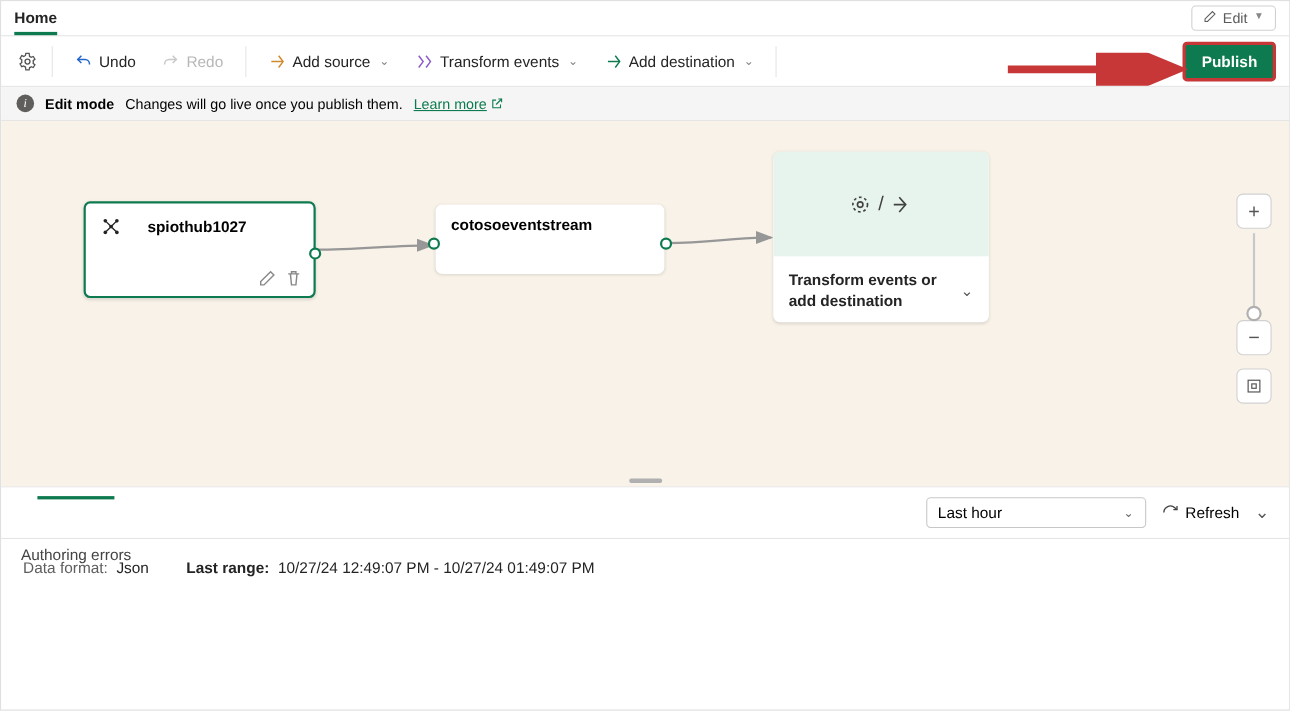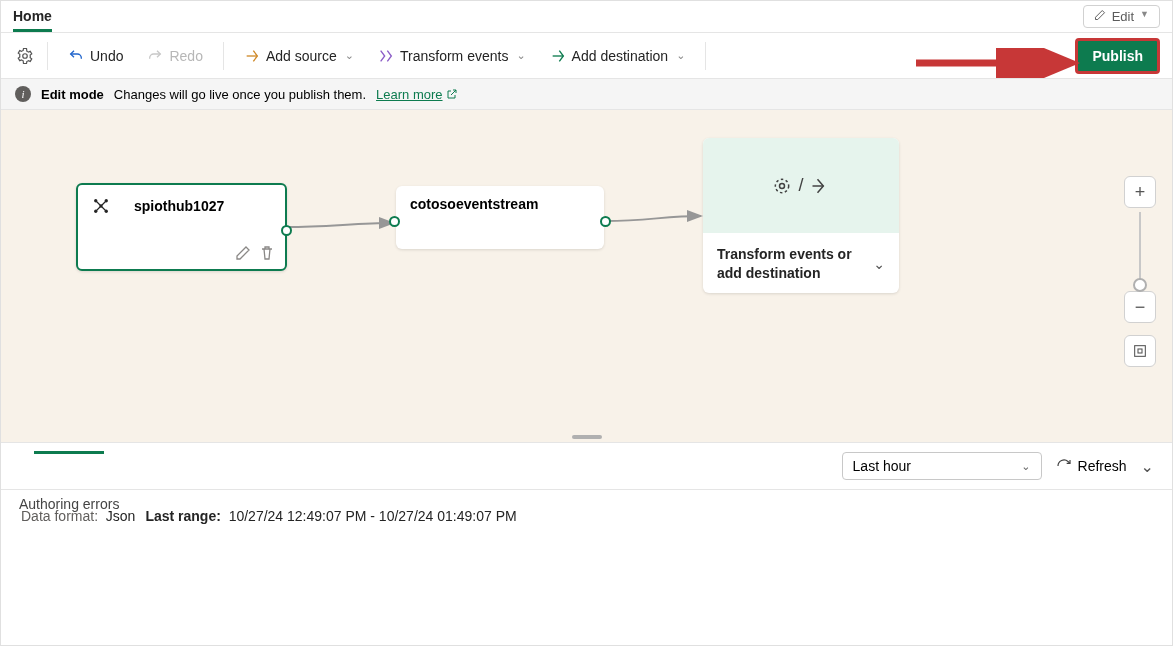--- a/index.html
+++ b/index.html
@@ -54,21 +54,21 @@
 
   .result-tabs{display:flex;align-items:center;justify-content:space-between;border-top:1px solid #e5e5e5;border-bottom:1px solid #e5e5e5;padding:0 18px;height:48px;}
   .rt-left{display:flex;gap:28px;align-items:center;flex-direction:column;}
   .rt-tab{font-size:14px;padding:14px 0 11px;cursor:pointer;color:#444;}
   .rt-tab.active{font-weight:600;border-bottom:3px solid #0d7b4f;color:#242424;}
   .rt-right{display:flex;align-items:center;gap:14px;justify-content:flex-end;}
   .time-select{border:1px solid #c8c8c8;border-radius:4px;padding:5px 10px;font-size:14px;width:200px;display:flex;justify-content:space-between;align-items:center;cursor:pointer;}
   .refresh{display:flex;align-items:center;gap:6px;font-size:14px;cursor:pointer;}
 
   .result-body{padding:18px 20px 10px;}
-  .meta-row{display:flex;gap:10px;font-size:14px;color:#242424;margin-bottom:22px;}
+  .meta-row{display:flex;gap:34px;font-size:14px;color:#242424;margin-bottom:22px;}
   .meta-row .lab{color:#605e5c;}
   .meta-row .bold{font-weight:600;}
   .no-data{text-align:center;}
   .no-data h3{font-size:17px;font-weight:600;margin-bottom:10px;}
   .no-data p{font-size:14px;color:#7a7a7a;}
   .handle{width:40px;height:3px;background:#c8c8c8;border-radius:2px;margin:16px auto 0;}
   .drag-handle-top{position:absolute;left:50%;top:434px;transform:translateX(-50%);width:30px;height:4px;background:#b0b0b0;border-radius:2px;}
 </style>
 </head>
 <body>

